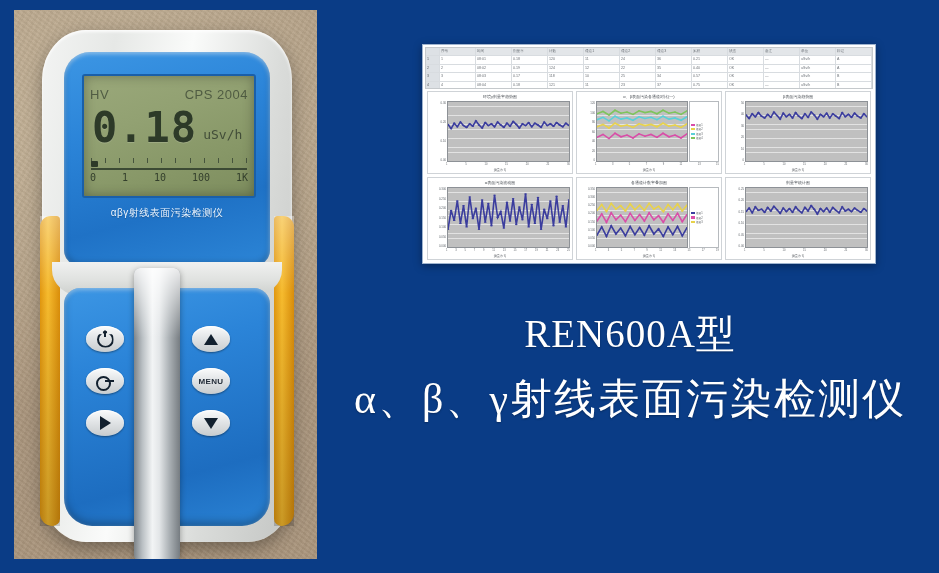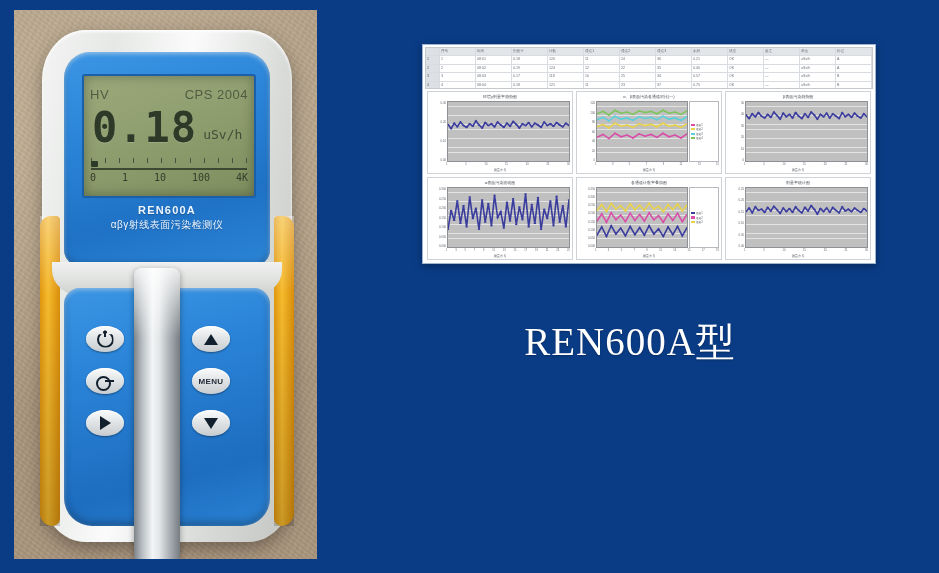--- a/index.html
+++ b/index.html
@@ -214,21 +214,21 @@
   .lg-row{display:flex;align-items:center;gap:1px;font-size:2.6px;color:#55595e;white-space:nowrap;}
   .lg-sw{width:4px;height:2.4px;flex:0 0 4px;}
   .ch-xticks{
     display:flex;justify-content:space-between;
     font-size:2.6px;color:#5f646a;padding:0 2px 0 18px;height:5px;line-height:5px;overflow:hidden;
   }
   .ch-xlabel{font-size:3.2px;text-align:center;color:#4a4f55;height:6px;line-height:6px;}
 
   
   .title-block{
-    position:absolute;left:330px;top:320px;width:600px;text-align:center;color:#ffffff;
+    position:absolute;left:330px;top:312px;width:600px;text-align:center;color:#ffffff;
   }
   .title-1{
     font-family:"Liberation Serif", serif;
     font-size:39px;letter-spacing:1px;line-height:1.15;
     text-shadow:0 1px 2px rgba(0,0,0,.3);
   }
   .title-2{
     font-family:"Liberation Serif", serif;
     font-size:42px;line-height:1.25;margin-top:16px;letter-spacing:2px;
     text-shadow:0 1px 2px rgba(0,0,0,.3);
@@ -280,26 +280,25 @@
           </div>
           <div class="lcd-bar">
             <div class="lcd-bar-fill"></div>
           </div>
 
           <div class="lcd-scale">
             <span>0</span>
             <span>1</span>
             <span>10</span>
             <span>100</span>
-            <span>4K</span>
+            <span>1K</span>
           </div>
         </div>
 
         <div class="model-print">
-          <div class="m1">REN600A</div>
           <div class="m2">αβγ射线表面污染检测仪</div>
         </div>
       </div>
 
       <div class="waist"></div>
 
       <div class="face-bot">
         
       </div>
 
@@ -913,15 +912,16 @@
             <span>25</span>
             <span>30</span>
           </div>
           <div class="ch-xlabel">测量序号</div>
         </div>
       </div>
   </div>
 
   <div class="title-block">
     <div class="title-1">REN600A型</div>
+    <div class="title-2">α、β、γ射线表面污染检测仪</div>
   </div>
 
 </div>
 
 </body></html>

